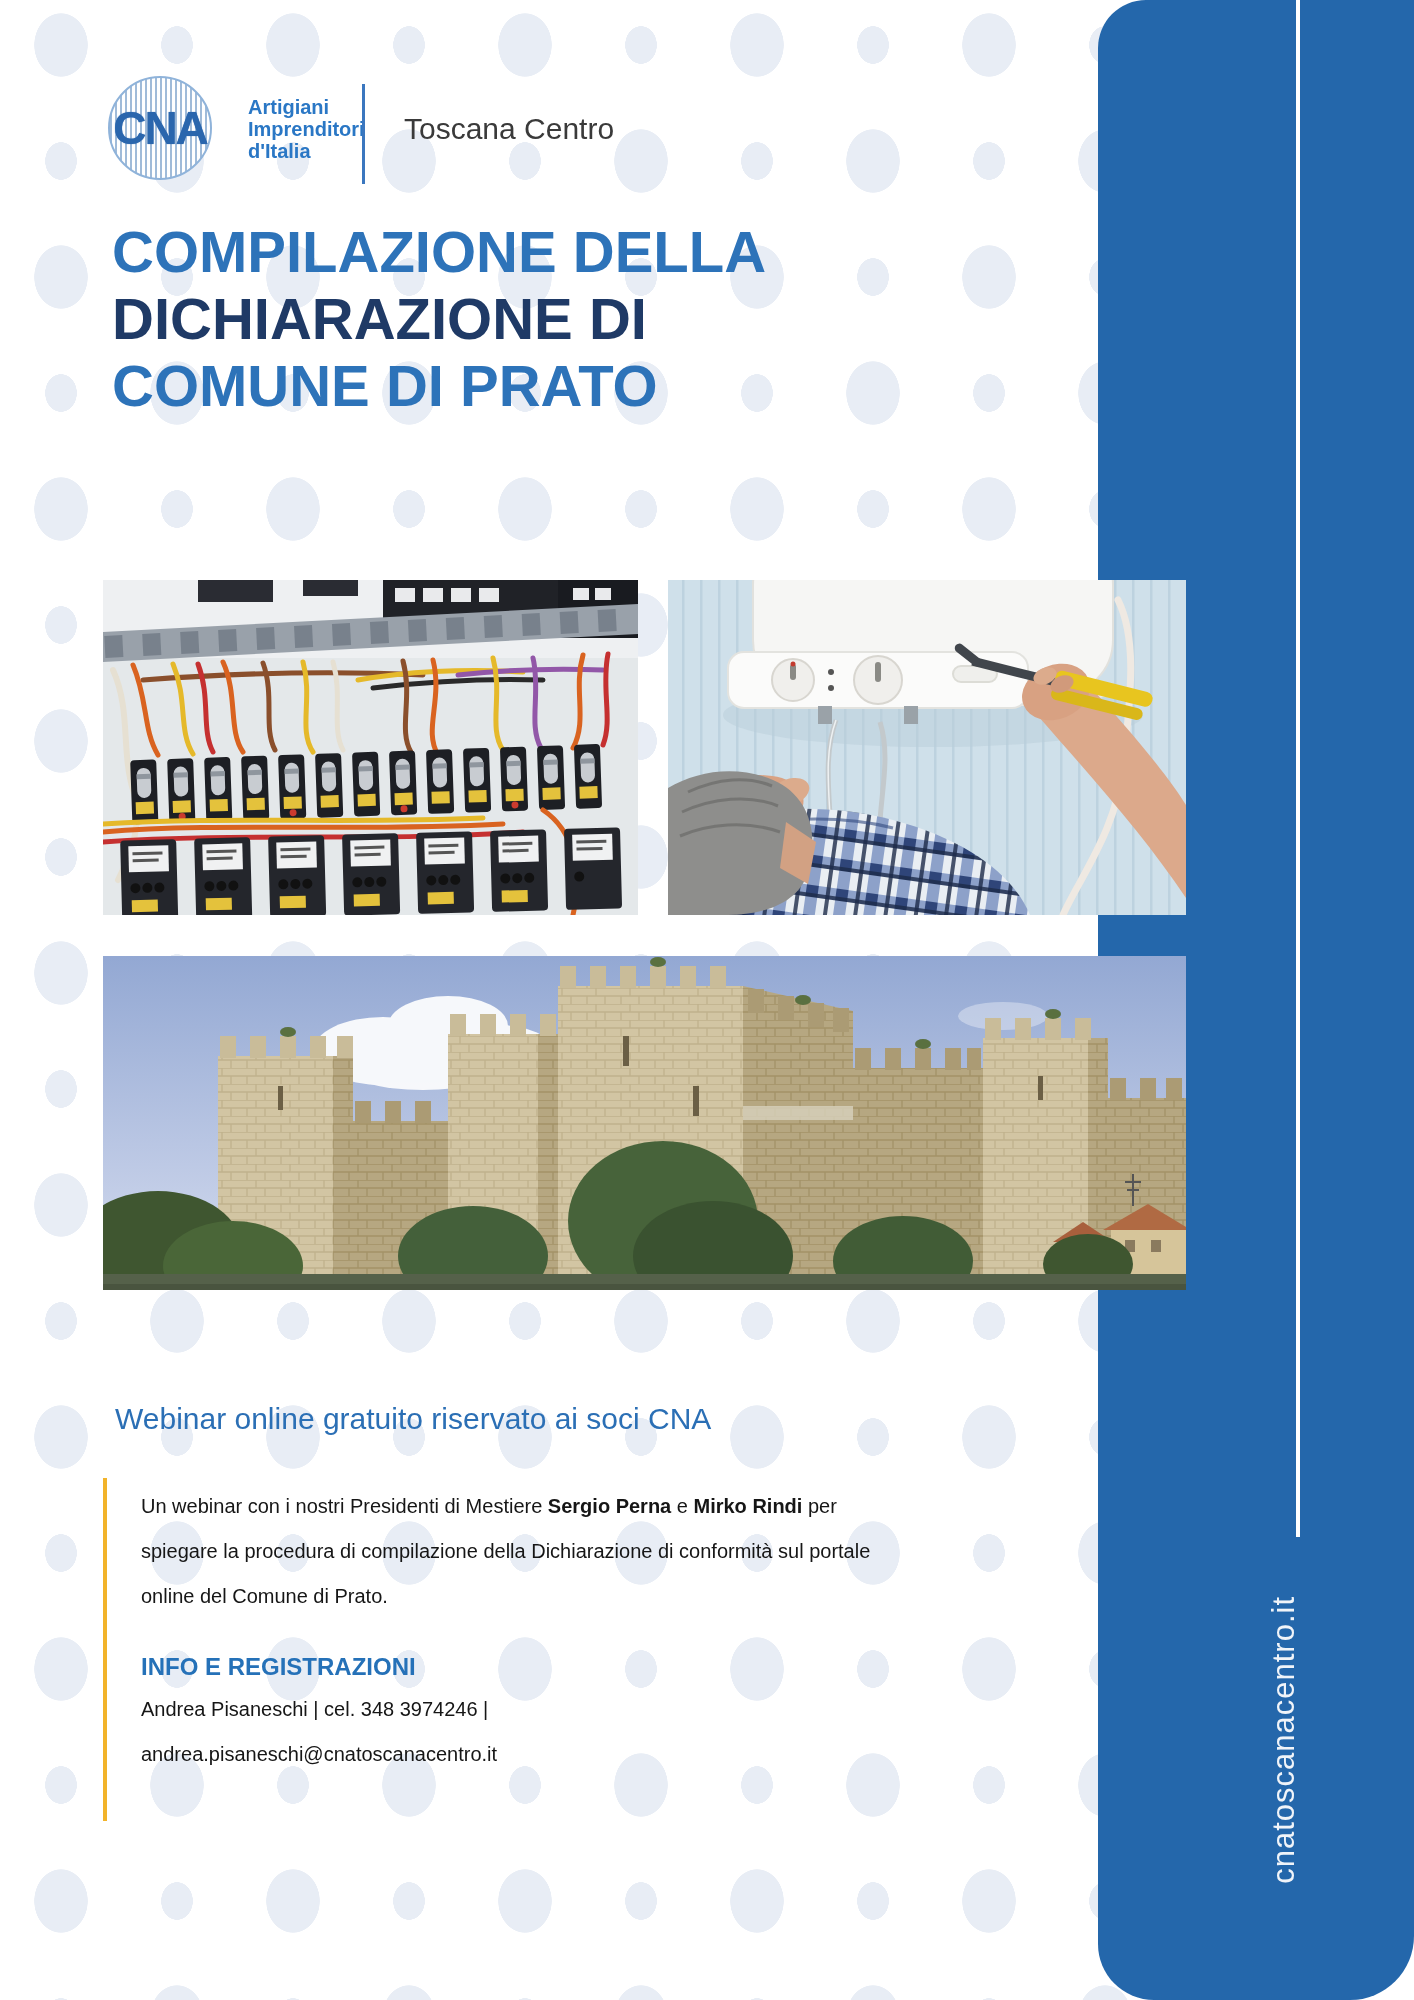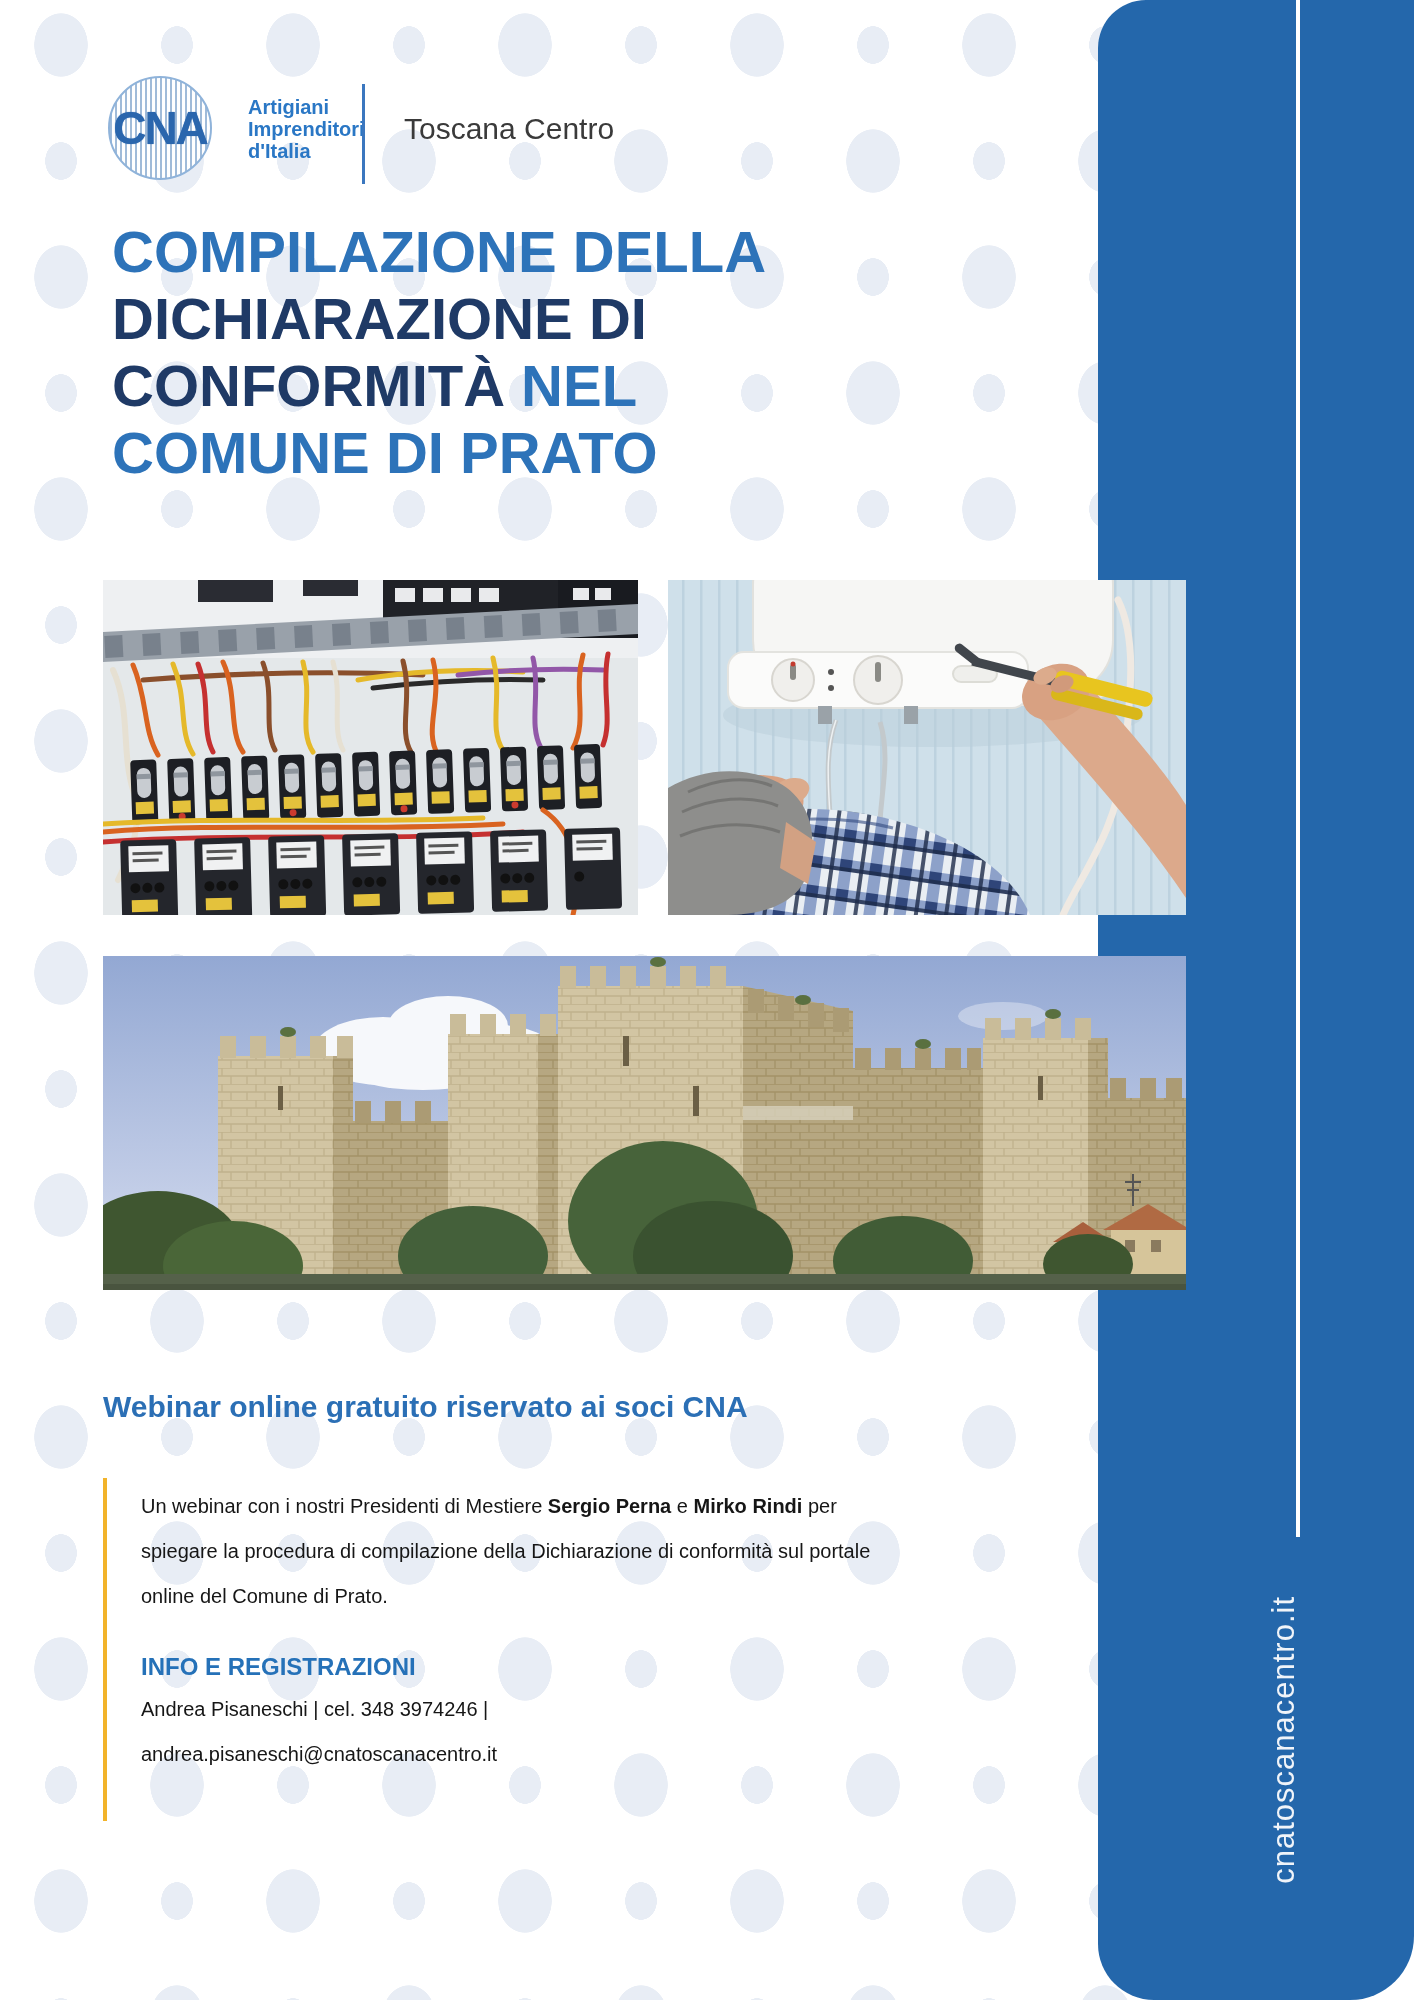--- a/index.html
+++ b/index.html
@@ -38,22 +38,22 @@
   .t-navy{color:#1f3a66;}
   .gap-left{margin-left:16px;}
   
   .photo{position:absolute;display:block;z-index:3;}
   .photo-electrical{left:103px;top:580px;width:535px;height:335px;}
   .photo-boiler{left:668px;top:580px;width:518px;height:335px;}
   .photo-castle{left:103px;top:956px;width:1083px;height:334px;}
   
   .event-date{position:absolute;left:103px;top:1330px;margin:0;
     font-size:44px;line-height:52px;font-weight:bold;color:#2b6fb5;z-index:2;}
-  .event-sub{position:absolute;left:103px;top:1388px;margin:0;
-    font-size:30px;line-height:38px;font-weight:bold;color:#2b6fb5;z-index:2;}
+  .event-sub{position:absolute;left:103px;top:1388px;margin:12px;
+    font-size:30px;line-height:38px;font-weight:normal;color:#2b6fb5;z-index:2;}
   
   .body-block{position:absolute;left:103px;top:1478px;width:770px;box-sizing:border-box;
     border-left:4px solid #f2b32a;padding:6px 0 44px 34px;z-index:2;}
   .body-block p{margin:0;font-size:20px;line-height:45px;color:#161616;width:730px;}
   .body-block b{font-weight:bold;}
   .info-heading{margin:28px 0 0 0;font-size:24px;line-height:40px;font-weight:bold;
     color:#2571b8;letter-spacing:0;}
   .contact-line{margin:0;font-size:29px;line-height:38px;color:#2e79c2;}
 </style>
 </head>
@@ -73,21 +73,20 @@
     <div>Artigiani</div>
     <div>Imprenditori</div>
     <div>d'Italia</div>
   </div>
   <div class="logo-sep"></div>
   <div class="logo-region">Toscana Centro</div>
 
   <h1 class="main-title">
     <div><span class="t-blue">COMPILAZIONE DELLA</span></div>
     <div><span class="t-navy">DICHIARAZIONE DI</span></div>
-    <div><span class="t-navy">CONFORMITÀ</span><span class="t-blue gap-left">NEL</span></div>
     <div><span class="t-blue">COMUNE DI PRATO</span></div>
   </h1>
 
   <svg class="photo photo-electrical" viewBox="0 0 535 335" preserveAspectRatio="none" xmlns="http://www.w3.org/2000/svg">
     <rect width="535" height="335" fill="#e4e8ea"></rect>
     <rect width="535" height="78" fill="#eef0f2"></rect>
     <rect x="280" y="0" width="255" height="42" fill="#202227"></rect>
     <rect x="455" y="0" width="80" height="58" fill="#191b20"></rect>
     <g fill="#e9eaec">
       <rect x="292" y="8" width="20" height="14"></rect>

